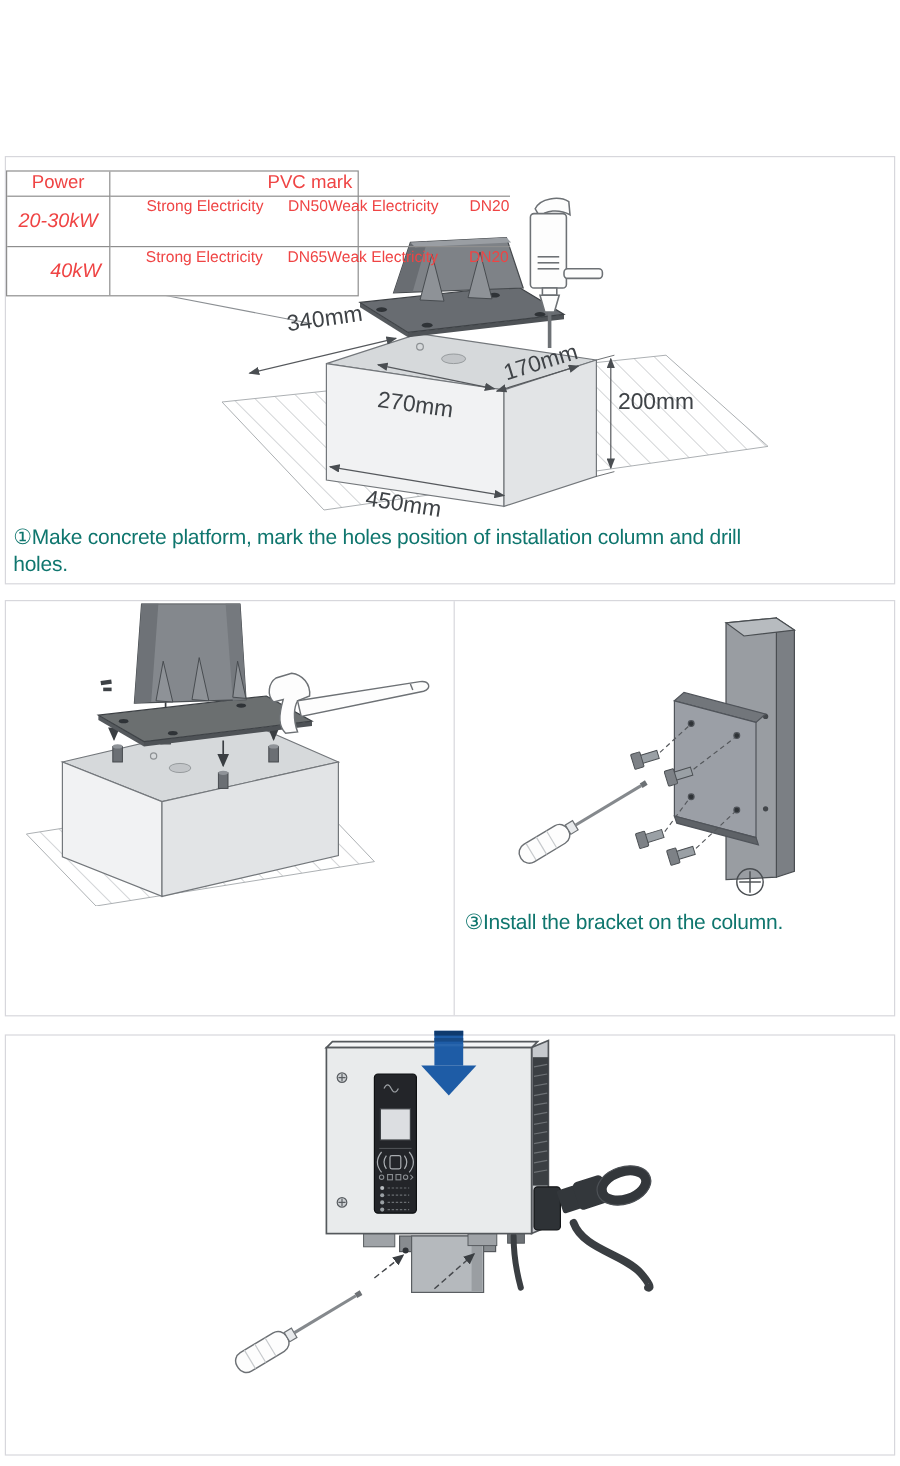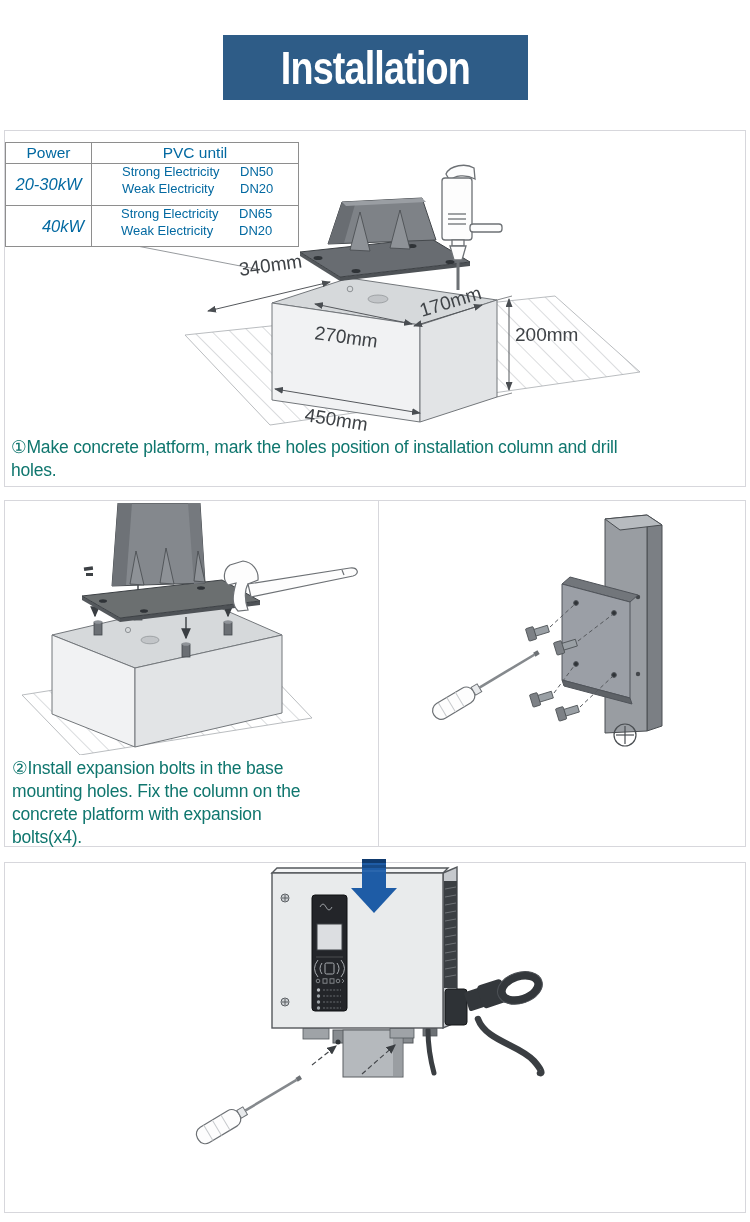--- a/index.html
+++ b/index.html
@@ -14,26 +14,26 @@
   .panel{position:absolute;border:1px solid #d7d7dc;background:transparent;}
   .p1{left:4px;top:130px;width:740px;height:355px;}
   .p2{left:4px;top:500px;width:740px;height:345px;}
   .p2 .divider{position:absolute;left:373px;top:0;width:1px;height:100%;background:#d7d7dc;}
   .p3{left:4px;top:862px;width:740px;height:349px;}
   
   .spec-table{position:absolute;left:5px;top:142px;width:292px;border:1px solid #8e8e8e;
               display:grid;grid-template-columns:86px 1fr;grid-template-rows:21px 42px 40px;
               background:#fff;z-index:3;}
   .spec-table .cell{border-right:1px solid #8e8e8e;border-bottom:1px solid #8e8e8e;
-              display:flex;align-items:center;justify-content:center;color:#0369a1;}
+              display:flex;align-items:center;justify-content:center;color:#ef4444;}
   .spec-table .cell:nth-child(2n){border-right:none;}
   .spec-table .cell:nth-last-child(-n+2){border-bottom:none;padding-left:29px;}
   .spec-table .hdr{font-size:15.5px;}
   .spec-table .pw{font-size:16.5px;font-style:italic;}
-  .spec-table .pvc{flex-direction:column;align-items:stretch;justify-content:flex-start;padding-left:30px;}
+  .spec-table .pvc{align-items:stretch;justify-content:center;padding-left:30px;}
   .spec-table .line{display:grid;grid-template-columns:118px auto;font-size:13px;line-height:16.5px;}
   
   .step-text{position:absolute;font-size:17.5px;line-height:23px;letter-spacing:-0.2px;
              color:#0f766e;white-space:pre;z-index:4;}
   .s1{left:11px;top:436px;}
   .s2{left:12px;top:757px;}
   .s3{left:387px;top:757px;}
   .s4{left:11px;top:1137px;}
   
   .dg{position:absolute;z-index:2;}
@@ -41,29 +41,26 @@
   .dg2{left:8px;top:503px;}
   .dg3{left:382px;top:505px;}
   .dg4{left:190px;top:857px;z-index:5;}
   svg text{font-family:"Liberation Sans",sans-serif;font-size:19px;fill:#3f4347;}
 </style>
 </head>
 <body>
 
 <div class="page">
 
-  <div class="banner">
-    <span>Installation</span>
-  </div>
 
   <div class="panel p1"></div>
 
   <div class="spec-table">
     <div class="cell hdr">Power</div>
-    <div class="cell hdr">PVC until</div>
+    <div class="cell hdr">PVC mark</div>
 
     <div class="cell pw">20-30kW</div>
     <div class="cell pvc">
       <div class="line">
         <span>Strong Electricity</span>
         <span>DN50</span>
       </div>
       <div class="line">
         <span>Weak Electricity</span>
         <span>DN20</span>
@@ -286,24 +283,21 @@
       <rect x="0" y="-8.5" width="46" height="17" rx="8" fill="#fdfdfd" stroke="#6d7175" stroke-width="1.2"></rect>
       <line x1="10" y1="-8" x2="10" y2="8" stroke="#c6c9cc"></line>
         <line x1="20" y1="-8.5" x2="20" y2="8.5" stroke="#c6c9cc"></line>
         <line x1="30" y1="-8.5" x2="30" y2="8.5" stroke="#c6c9cc"></line>
       <rect x="46" y="-4.5" width="7" height="9" fill="#e8eaec" stroke="#6d7175" stroke-width="1"></rect>
       <rect x="53" y="-1.3" width="64" height="2.6" fill="#85898d"></rect>
       <rect x="117" y="-2.2" width="5" height="4.4" fill="#6d7175"></rect>
     </g>
   </svg>
 
-  <div class="step-text s2">②Install expansion bolts in the base
-mounting holes. Fix the column on the
-concrete platform with expansion
-bolts(x4).</div>
+  <div class="step-text s3">③Install the bracket on the column.</div>
 
   <div class="panel p3"></div>
 
   <svg class="dg dg4" width="380" height="290" viewBox="0 0 380 290">
     <defs>
       <marker id="m4a" markerWidth="8" markerHeight="7" refX="7" refY="3.5" orient="auto">
         <path d="M0,0L8,3.5L0,7Z" fill="#3a3e42"></path>
       </marker>
     </defs>
 

